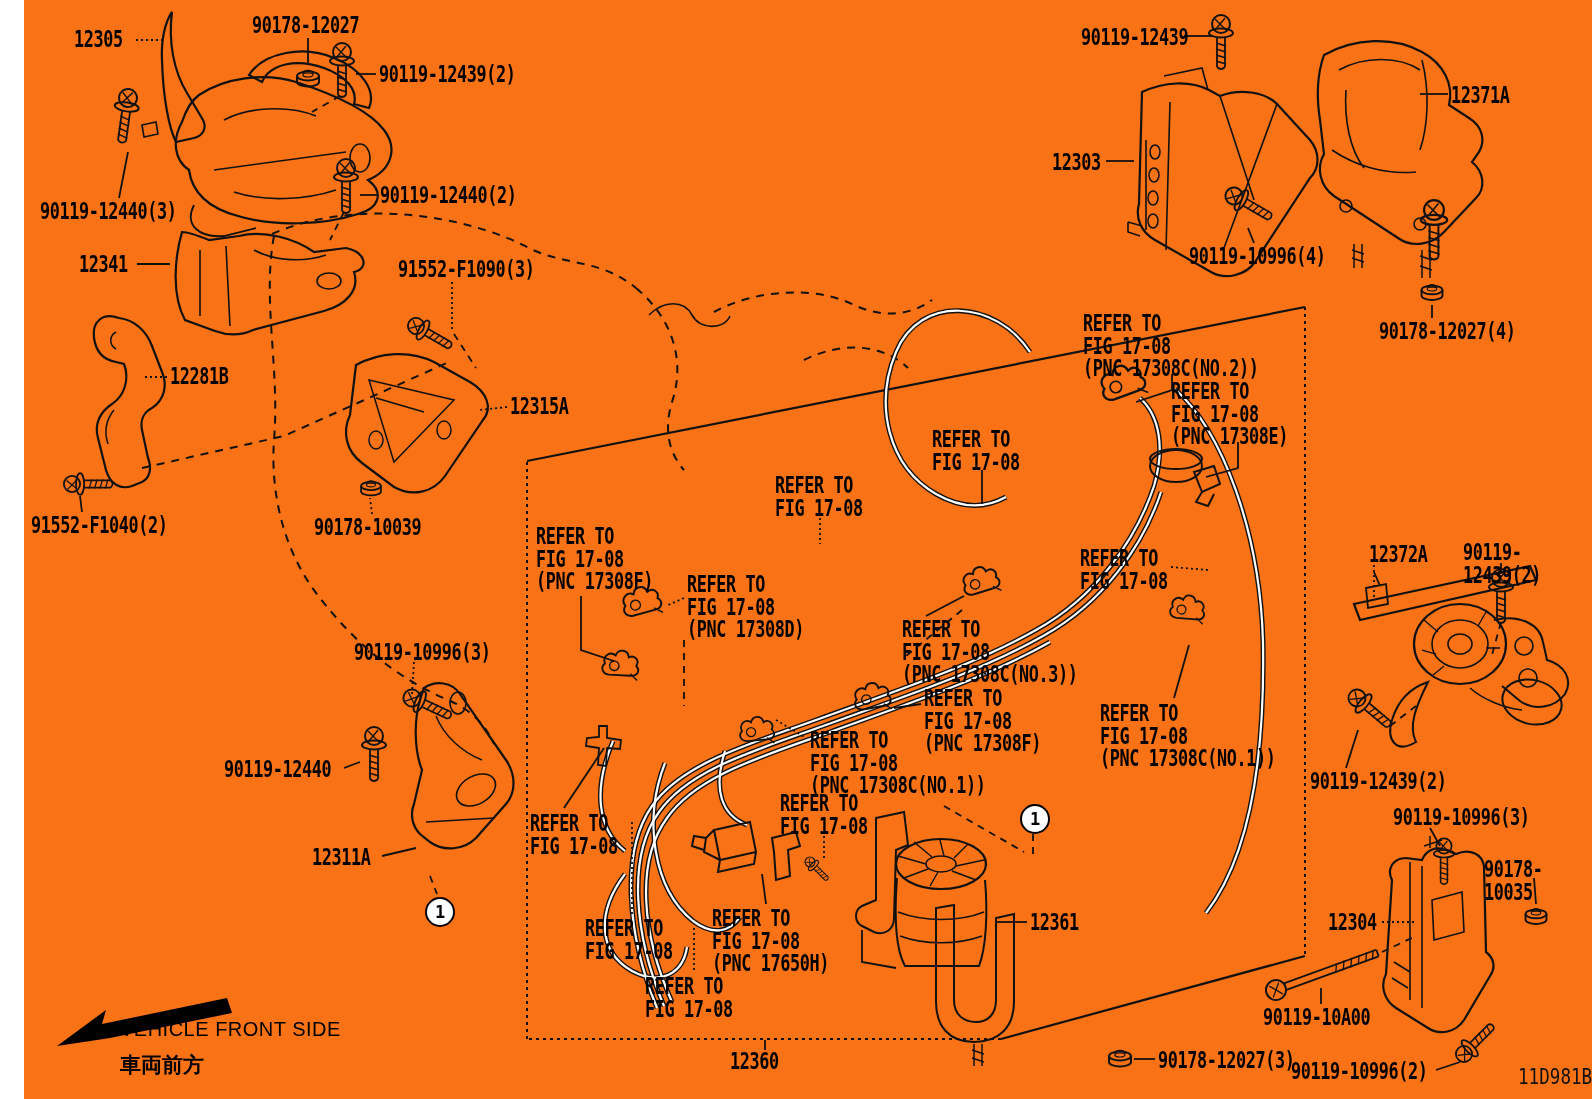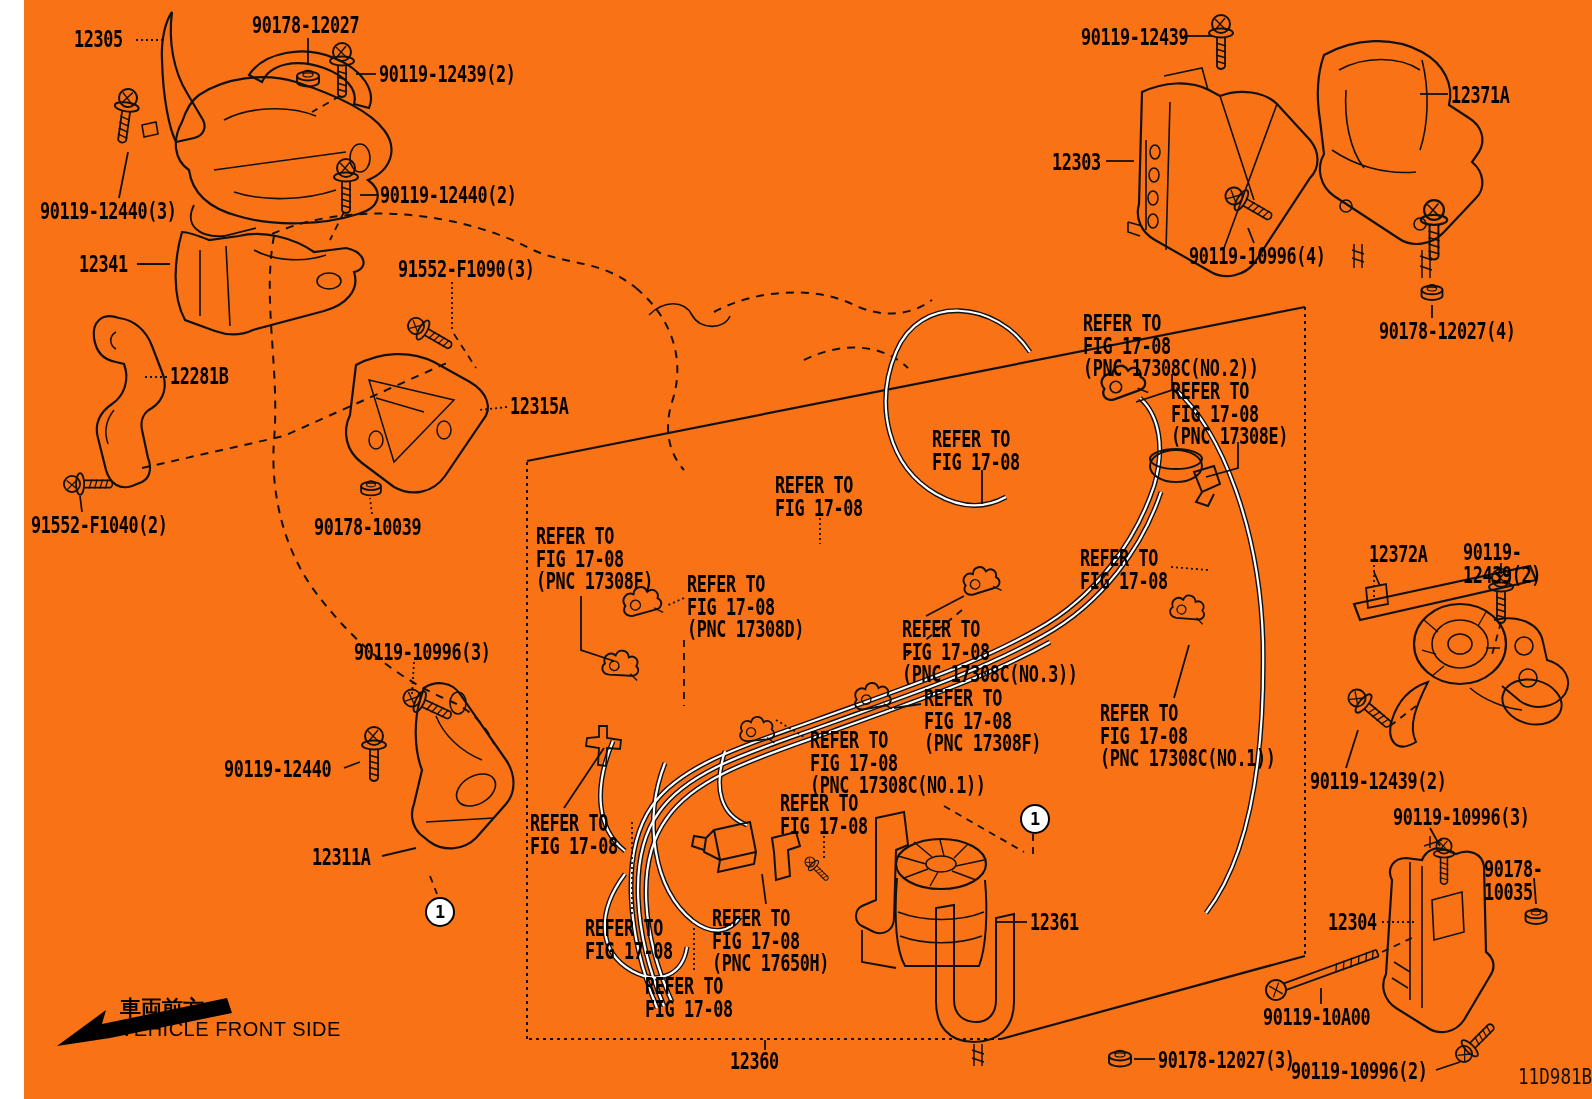--- a/index.html
+++ b/index.html
@@ -360,17 +360,17 @@
 FIG 17-08</div>
 <div class="pl" style="left:688px;top:907px">REFER TO
 FIG 17-08
 (PNC 17650H)</div>
 <div class="pl" style="left:621px;top:975px">REFER TO
 FIG 17-08</div>
 
 <div class="c1" style="left:401px;top:897px">1</div>
 <div class="c1" style="left:996px;top:804px">1</div>
 
-<div class="jp" style="left:96px;top:994px">車両前方</div>
+<div class="jp" style="left:96px;top:1051px">車両前方</div>
 <div class="en" style="left:96px;top:1018px">VEHICLE FRONT SIDE</div>
 <div class="code" style="left:1494px;top:1064px">11D981B</div>
 
 </div>
 
 </body></html>

